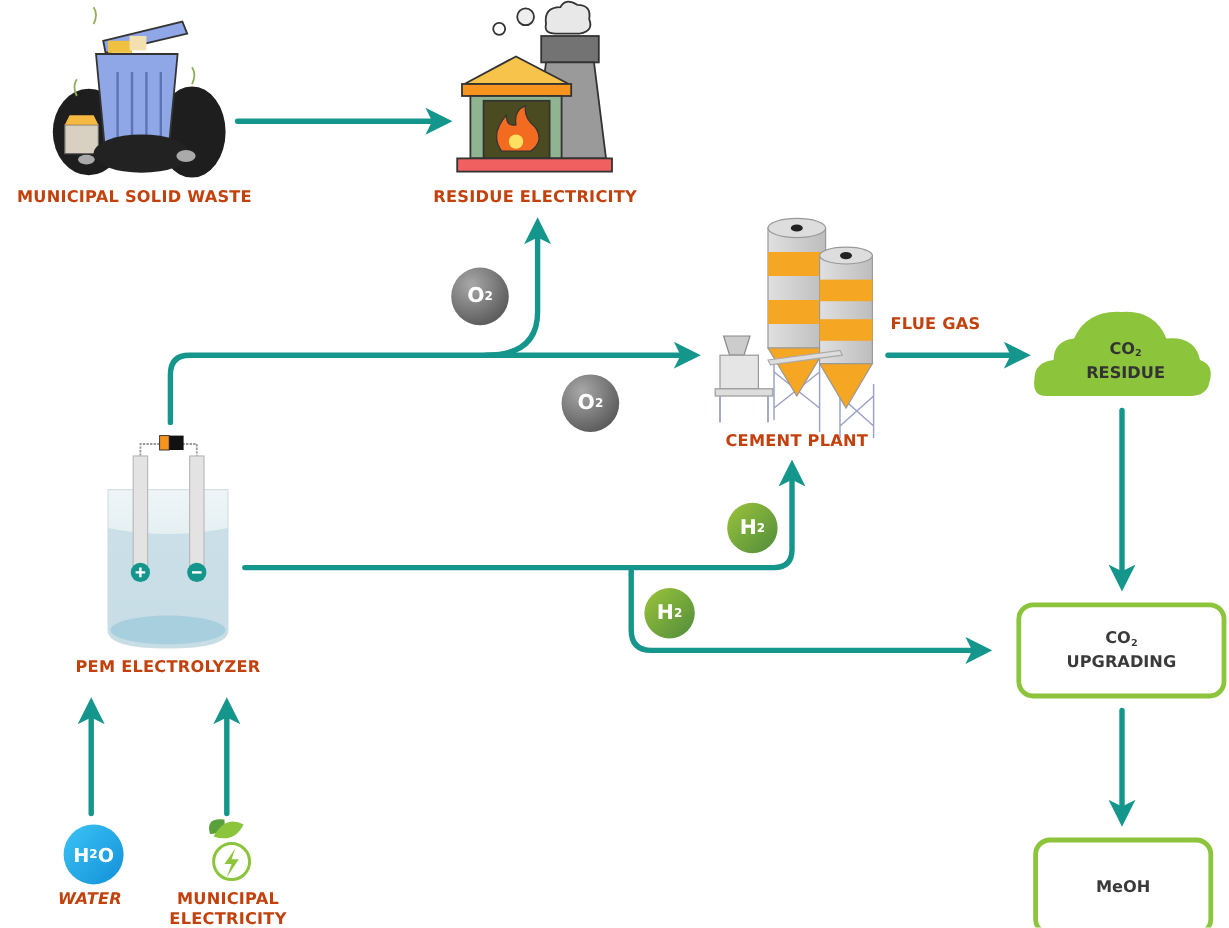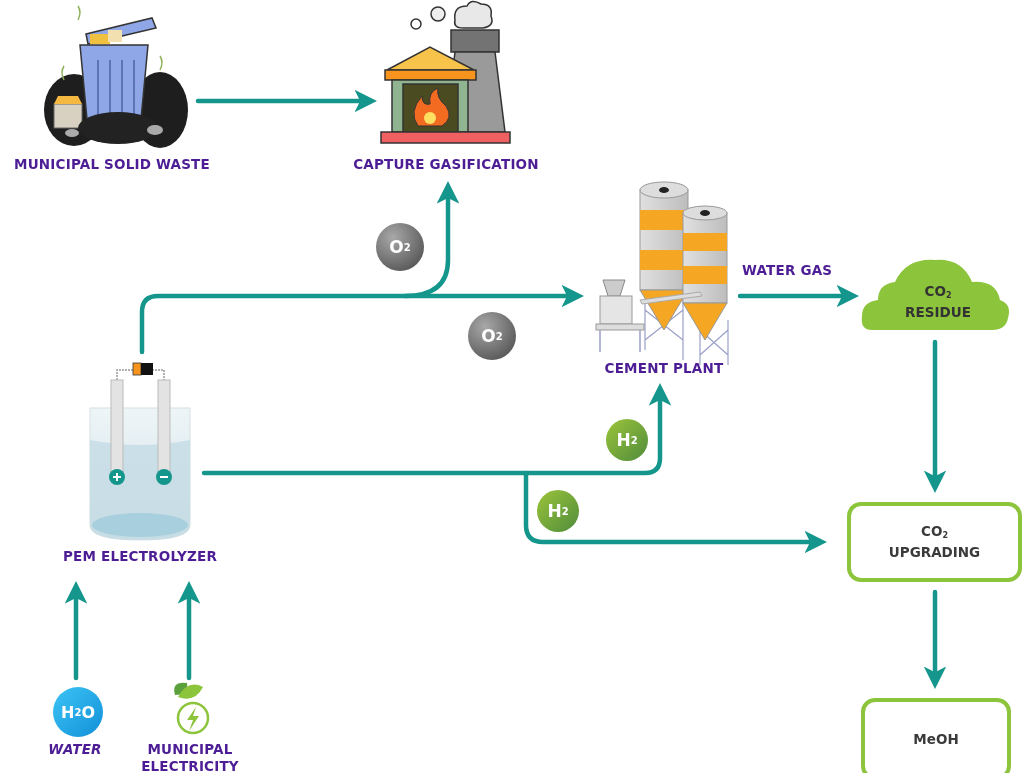--- a/index.html
+++ b/index.html
@@ -1,19 +1,19 @@
 <!DOCTYPE html>
 <html><head>
 <meta charset="utf-8">
 <style>
   html, body { margin: 0; padding: 0; background: #ffffff; }
   body { width: 1024px; height: 773px; position: relative; overflow: hidden;
          font-family: "DejaVu Sans", "Liberation Sans", sans-serif; }
   #canvas { position: absolute; left: 0; top: 0; }
-  .label { position: absolute; font-weight: bold; color: #4c1d95; font-size: 13.5px;
+  .label { position: absolute; font-weight: bold; color: #c2410c; font-size: 13.5px;
            letter-spacing: 0.2px; text-align: center; white-space: nowrap; }
   .label2 { line-height: 17px; }
   .box { position: absolute; border: 4px solid #8cc43c; border-radius: 14px; background: #fff;
          display: flex; flex-direction: column; align-items: center; justify-content: center;
          font-weight: bold; color: #3a3a3a; font-size: 13.5px; box-sizing: border-box; line-height: 17px; }
   sub { font-size: 8px; vertical-align: -2px; }
   .chem { position: absolute; border-radius: 50%; display: flex; align-items: center; justify-content: center;
           color: #fff; font-weight: bold; font-size: 17px; }
   .chem sub { font-size: 10px; vertical-align: -4px; }
   .o2 { width: 48px; height: 48px; background: radial-gradient(circle at 35% 30%, #a8a8a8, #5d5d5d 75%); }
@@ -161,23 +161,23 @@
   <span>H</span>
     <sub>2</sub>
 </div>
 <div class="chem" style="left:53px;top:687px;width:50px;height:50px;background:linear-gradient(135deg,#3cc4f5,#1290d8);font-size:16px;">
   <span>H</span>
     <sub>2</sub>
     <span>O</span>
 </div>
 
 <div class="label" style="left:0px;top:156px;width:224px;">MUNICIPAL SOLID WASTE</div>
-<div class="label" style="left:340px;top:156px;width:212px;">CAPTURE GASIFICATION</div>
+<div class="label" style="left:340px;top:156px;width:212px;">RESIDUE ELECTRICITY</div>
 <div class="label" style="left:592px;top:360px;width:144px;text-align:center;">CEMENT PLANT</div>
-<div class="label" style="left:742px;top:262px;width:90px;text-align:left;">WATER GAS</div>
+<div class="label" style="left:742px;top:262px;width:90px;text-align:left;">FLUE GAS</div>
 <div class="cloud-text" style="left:880px;top:283px;width:116px;">
   <span>CO</span><sub>2</sub><br>
   <span>RESIDUE</span>
 </div>
 <div class="label" style="left:40px;top:548px;width:200px;">PEM ELECTROLYZER</div>
 
 <div class="box" style="left:847px;top:502px;width:175px;height:80px;">
   <div><span>CO</span><sub>2</sub></div>
   <div>UPGRADING</div>
 </div>

